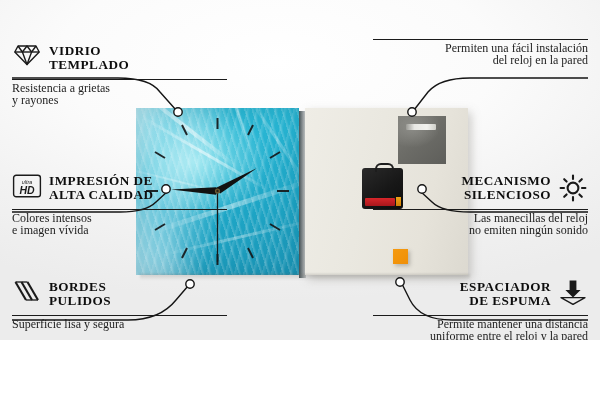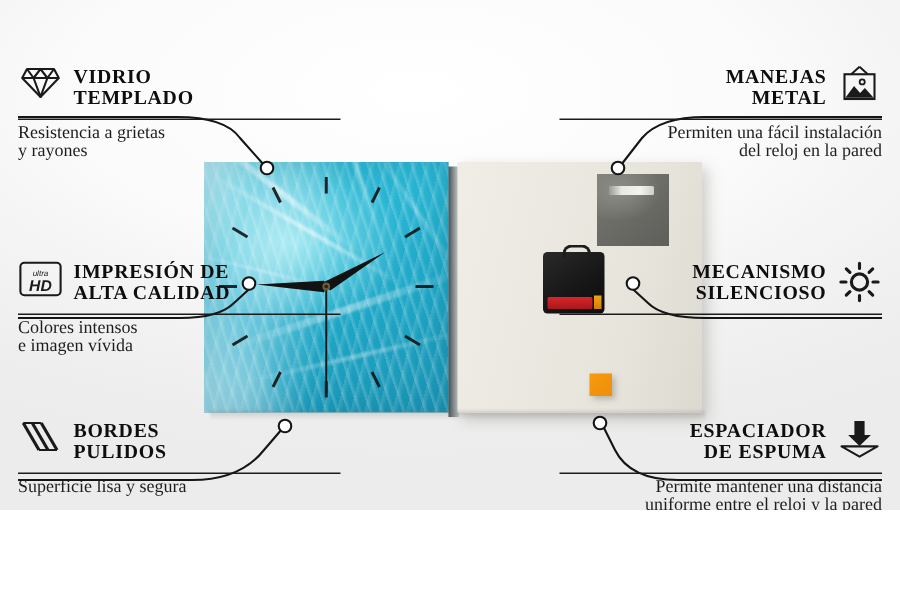--- a/index.html
+++ b/index.html
@@ -324,32 +324,20 @@
         </svg>
       </span>
       <span class="title">BORDES
 PULIDOS</span>
     </div>
     <div class="rule"></div>
     <div class="desc">Superficie lisa y segura</div>
   </div>
 
   <div class="feature right" id="f-manejas">
-    <div class="head">
-      <span class="title">MANEJAS
-METAL</span>
-      <span class="icon">
-        <svg width="30" height="26" viewBox="0 0 30 26">
-          <path d="M15 1.5 L9.5 6.5 M15 1.5 L20.5 6.5" fill="none" stroke="#1a1a1a" stroke-width="1.3"></path>
-          <rect x="5" y="6.5" width="20" height="16.5" fill="none" stroke="#1a1a1a" stroke-width="1.4"></rect>
-          <circle cx="16.8" cy="11.6" r="1.7" fill="none" stroke="#1a1a1a" stroke-width="1.2"></circle>
-          <path d="M5.6 22.2 L11.4 14.4 L15.4 19 L18.6 15.6 L24.4 22.2 Z" fill="#1a1a1a"></path>
-        </svg>
-      </span>
-    </div>
     <div class="rule"></div>
     <div class="desc">Permiten una fácil instalación
 del reloj en la pared</div>
   </div>
 
   <div class="feature right" id="f-mecan">
     <div class="head">
       <span class="title">MECANISMO
 SILENCIOSO</span>
       <span class="icon">
@@ -357,20 +345,22 @@
           <g fill="none" stroke="#1a1a1a" stroke-width="2.1" stroke-linecap="round">
             <circle cx="15" cy="15" r="5.4"></circle>
             <path d="M15 2.6 v3.4 M15 24 v3.4 M2.6 15 h3.4 M24 15 h3.4
                      M6.2 6.2 l2.4 2.4 M21.4 21.4 l2.4 2.4
                      M23.8 6.2 l-2.4 2.4 M8.6 21.4 l-2.4 2.4"></path>
           </g>
         </svg>
       </span>
     </div>
     <div class="rule"></div>
+    <div class="desc">Las manecillas del reloj
+no emiten ningún sonido</div>
   </div>
 
   <div class="feature right" id="f-espac">
     <div class="head">
       <span class="title">ESPACIADOR
 DE ESPUMA</span>
       <span class="icon">
         <svg width="30" height="28" viewBox="0 0 30 28">
           <path d="M11.6 1.6 h6.8 v9.4 h4.2 L15 18.4 L7.4 11 h4.2 Z" fill="#1a1a1a"></path>
           <path d="M15 18.6 L27 18.6 L15 25.4 L3 18.6 Z" fill="none" stroke="#1a1a1a" stroke-width="1.4" stroke-linejoin="round"></path>

